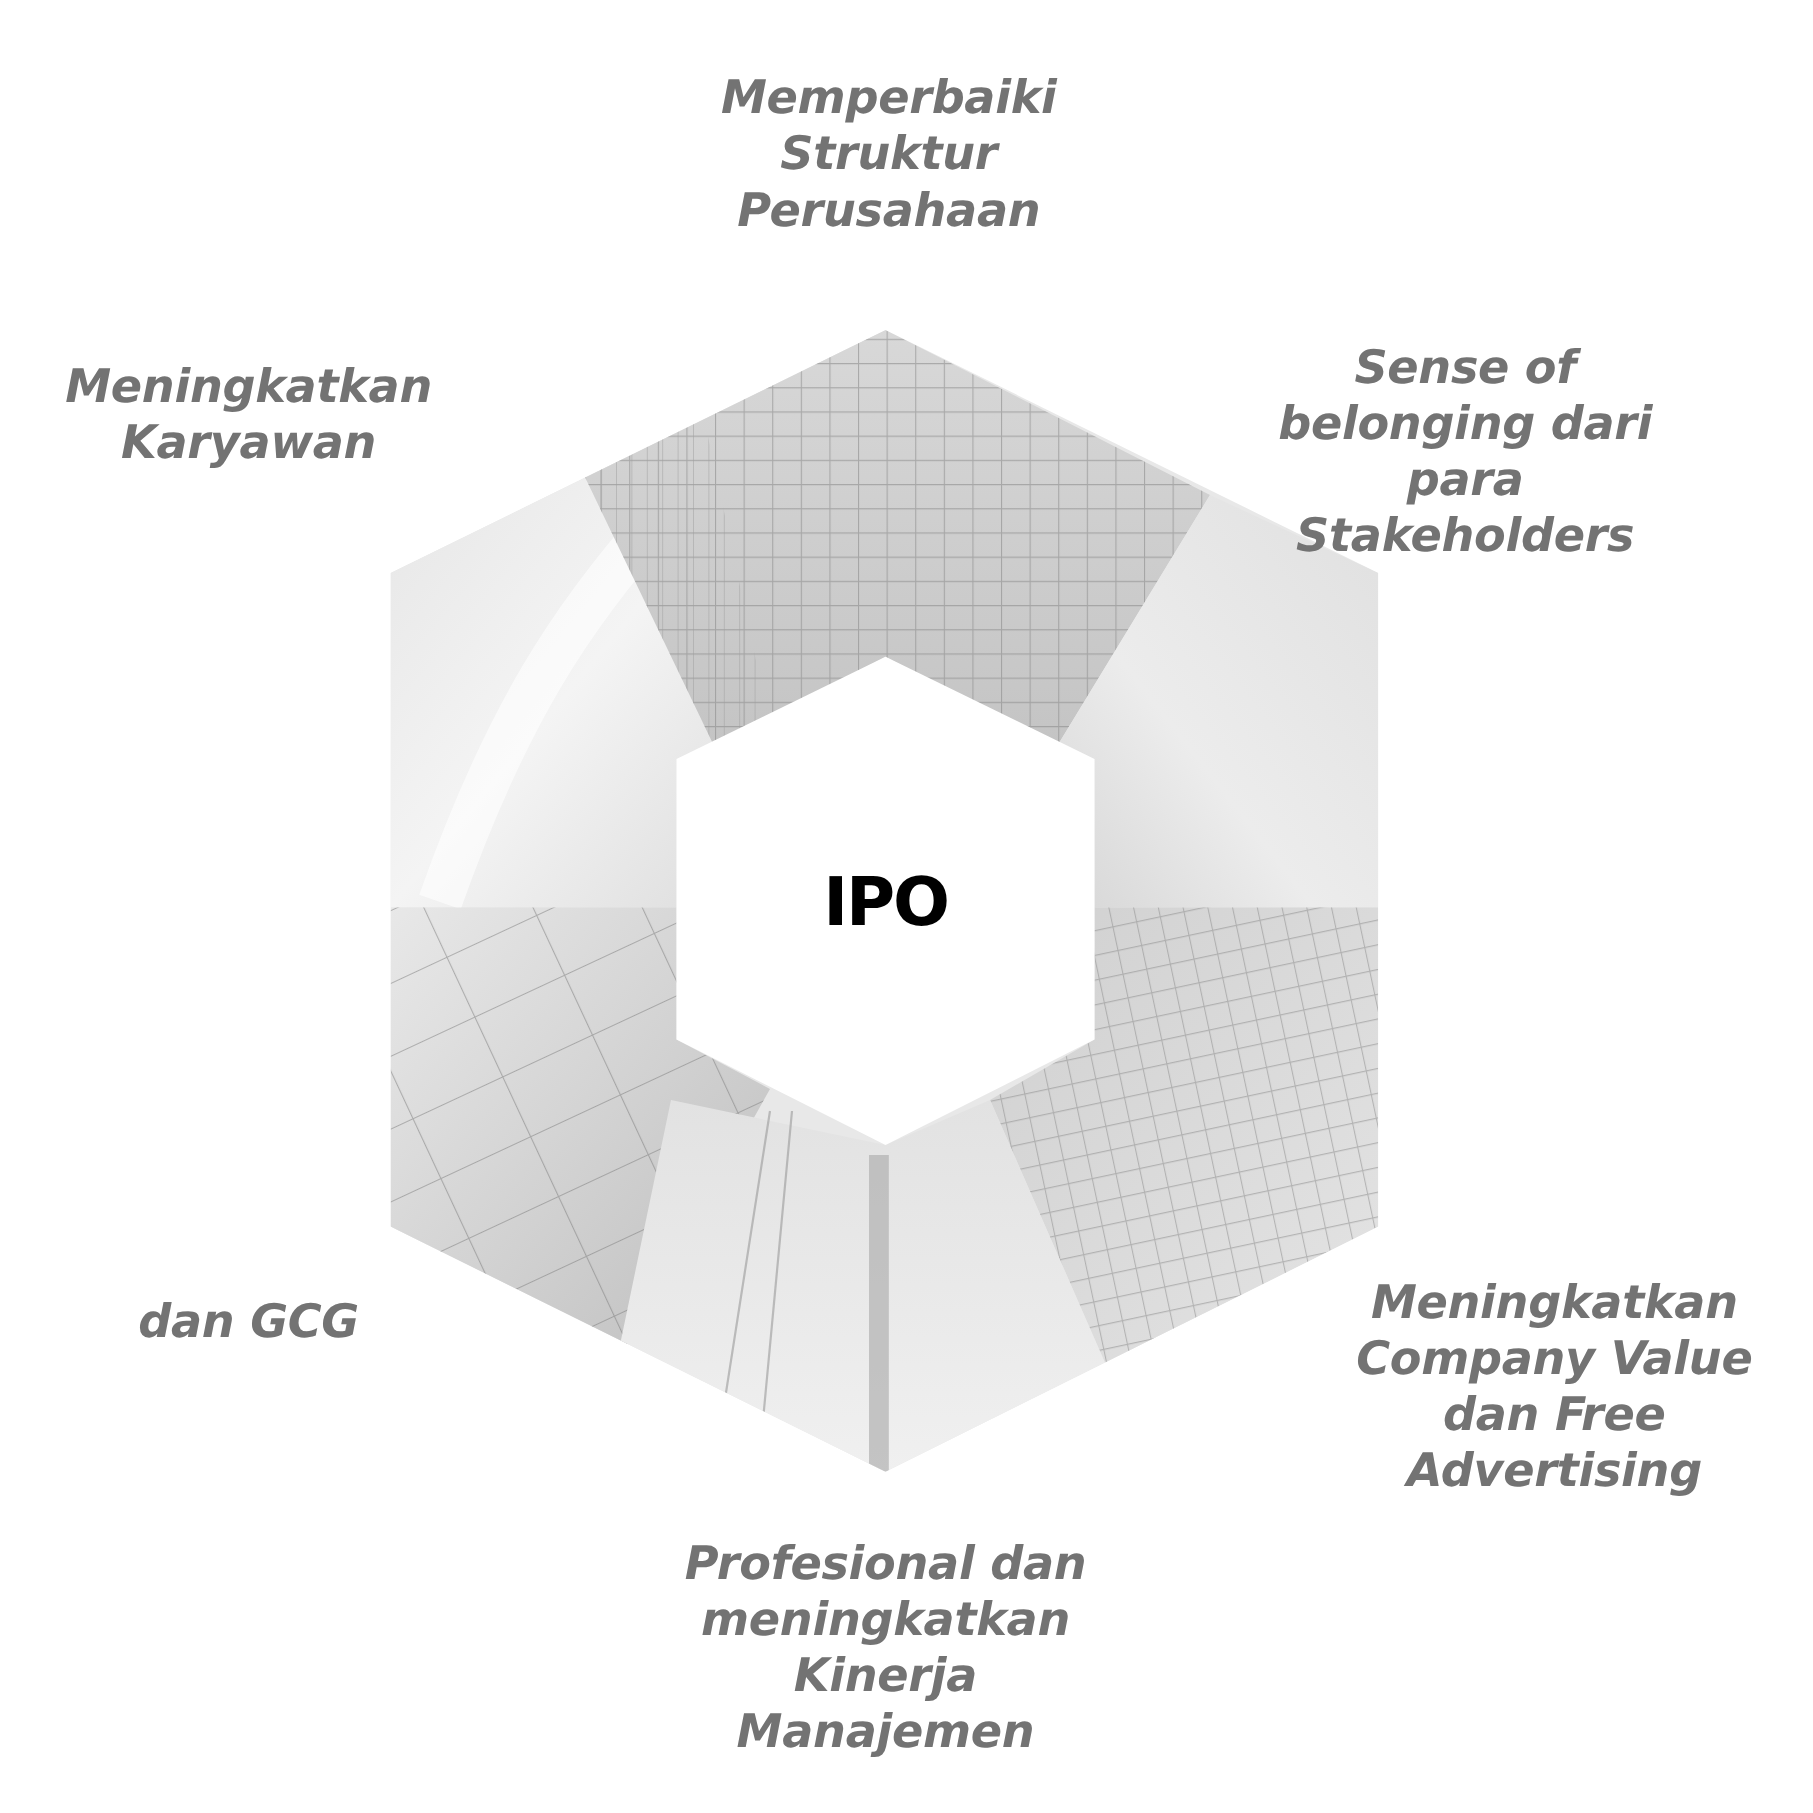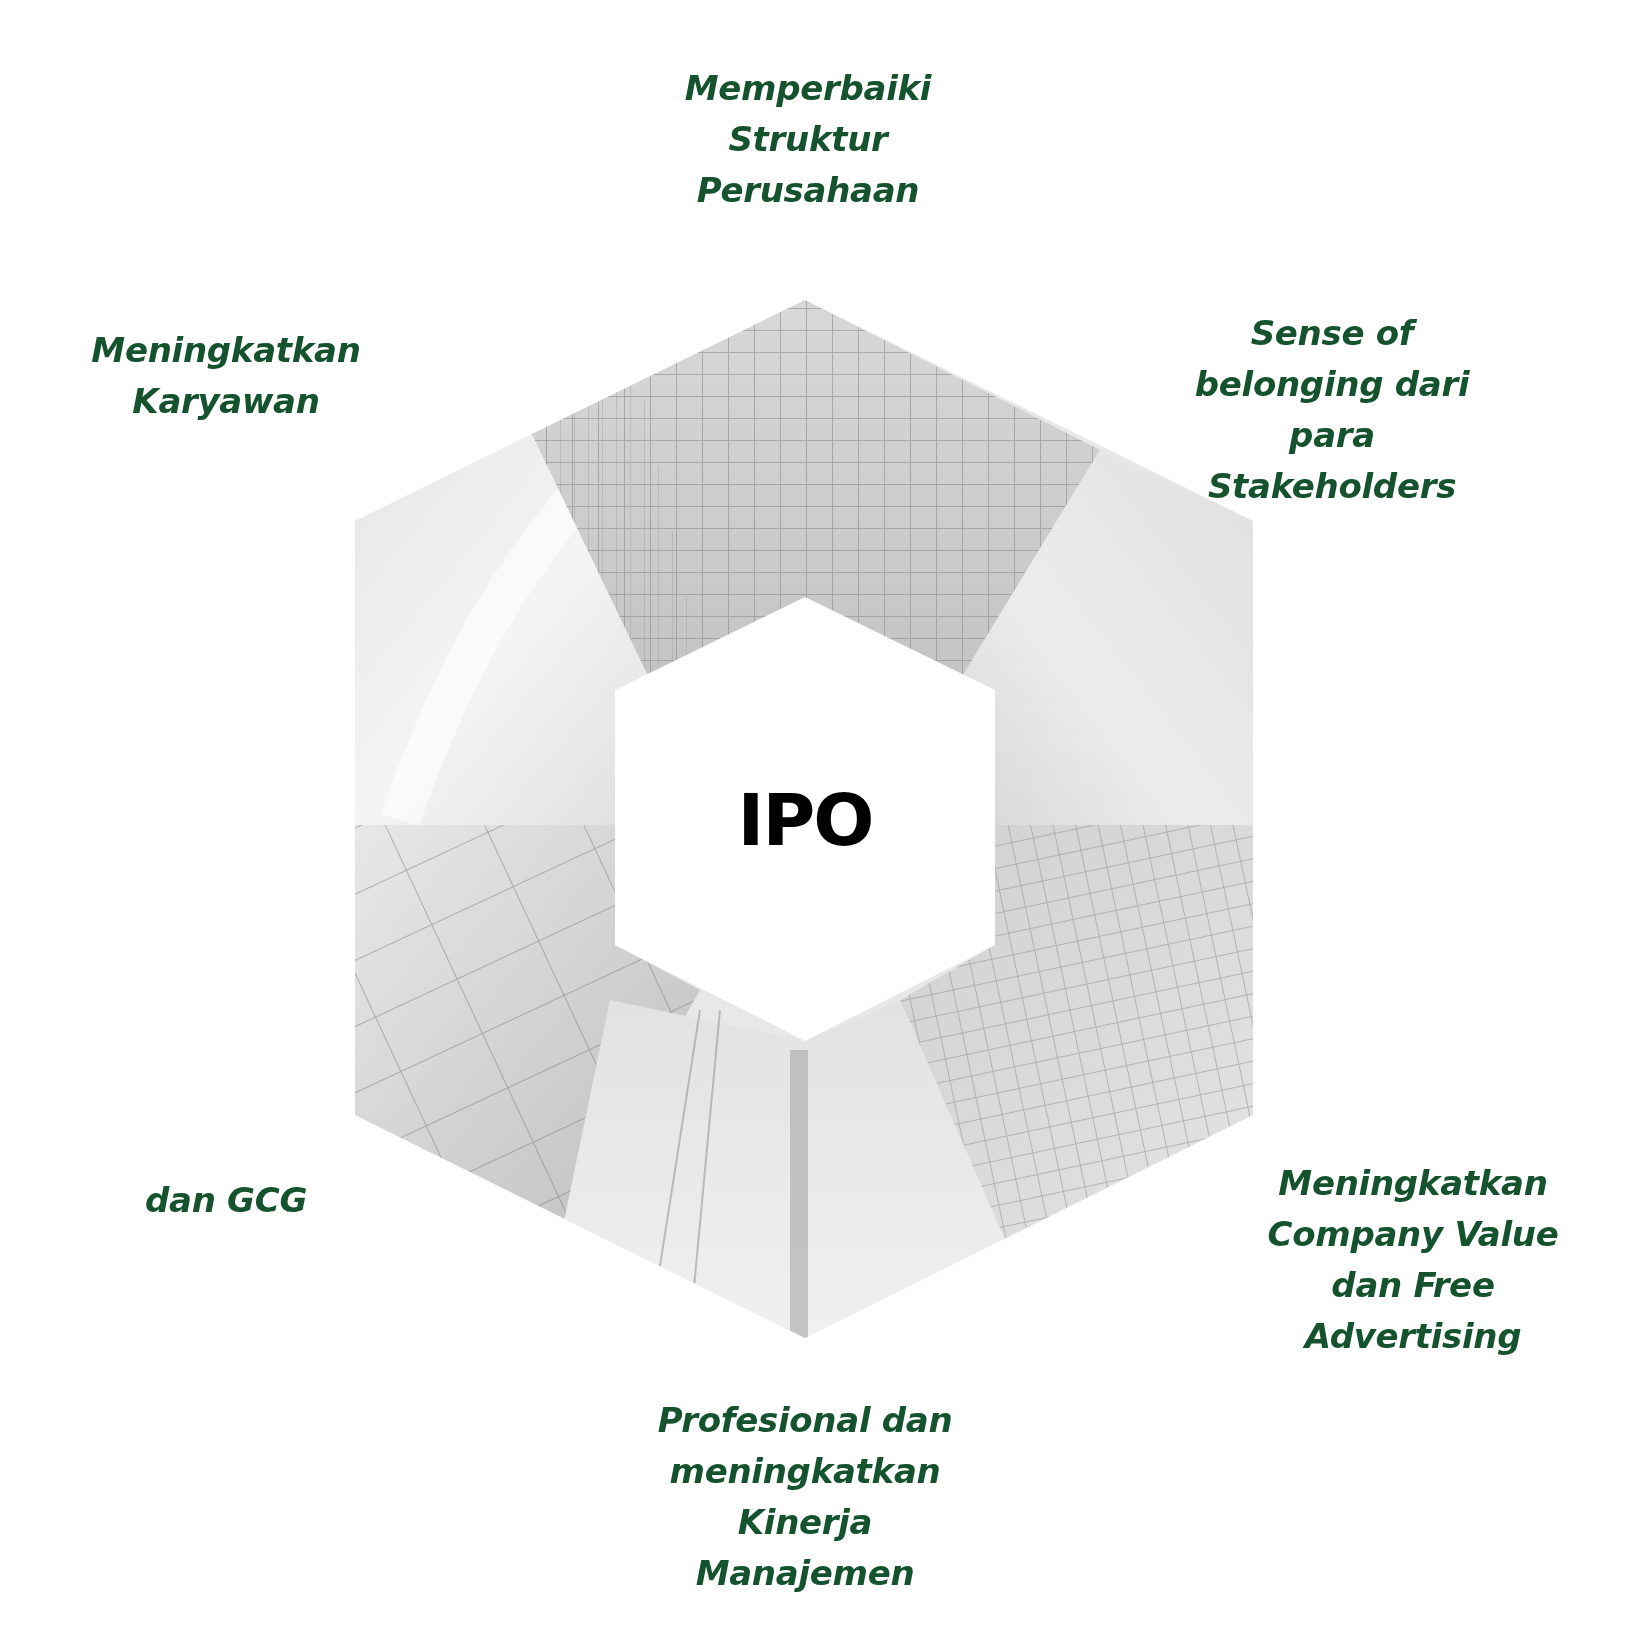--- a/index.html
+++ b/index.html
@@ -3,36 +3,36 @@
 <meta charset="utf-8">
 <style>
   html, body { margin: 0; padding: 0; background: #ffffff; }
   body { width: 1648px; height: 1648px; position: relative; overflow: hidden; }
   .canvas { position: absolute; left: 0; top: 0; width: 1648px; height: 1648px; }
   .label {
     position: absolute;
     font-family: "DejaVu Sans", "Liberation Sans", sans-serif;
     font-weight: bold;
     font-style: italic;
-    font-size: 34px;
+    font-size: 42px;
     line-height: 51px;
-    color: #14532d;
+    color: #737373;
     text-align: center;
     white-space: nowrap;
     transform: translateX(-50%);
     letter-spacing: -0.3px;
   }
   .label span { display: block; }
   .center-text {
     position: absolute;
     left: 805px; top: 820px;
     transform: translate(-50%, -50%);
     font-family: "DejaVu Sans", "Liberation Sans", sans-serif;
     font-weight: bold;
-    font-size: 72px;
+    font-size: 61px;
     color: #000000;
     letter-spacing: -2px;
   }
 </style>
 </head>
 <body>
 
 <svg class="canvas" viewBox="0 0 1648 1648" xmlns="http://www.w3.org/2000/svg">
   <defs>
     <linearGradient id="gSkyL" x1="0" y1="0" x2="1" y2="1">

